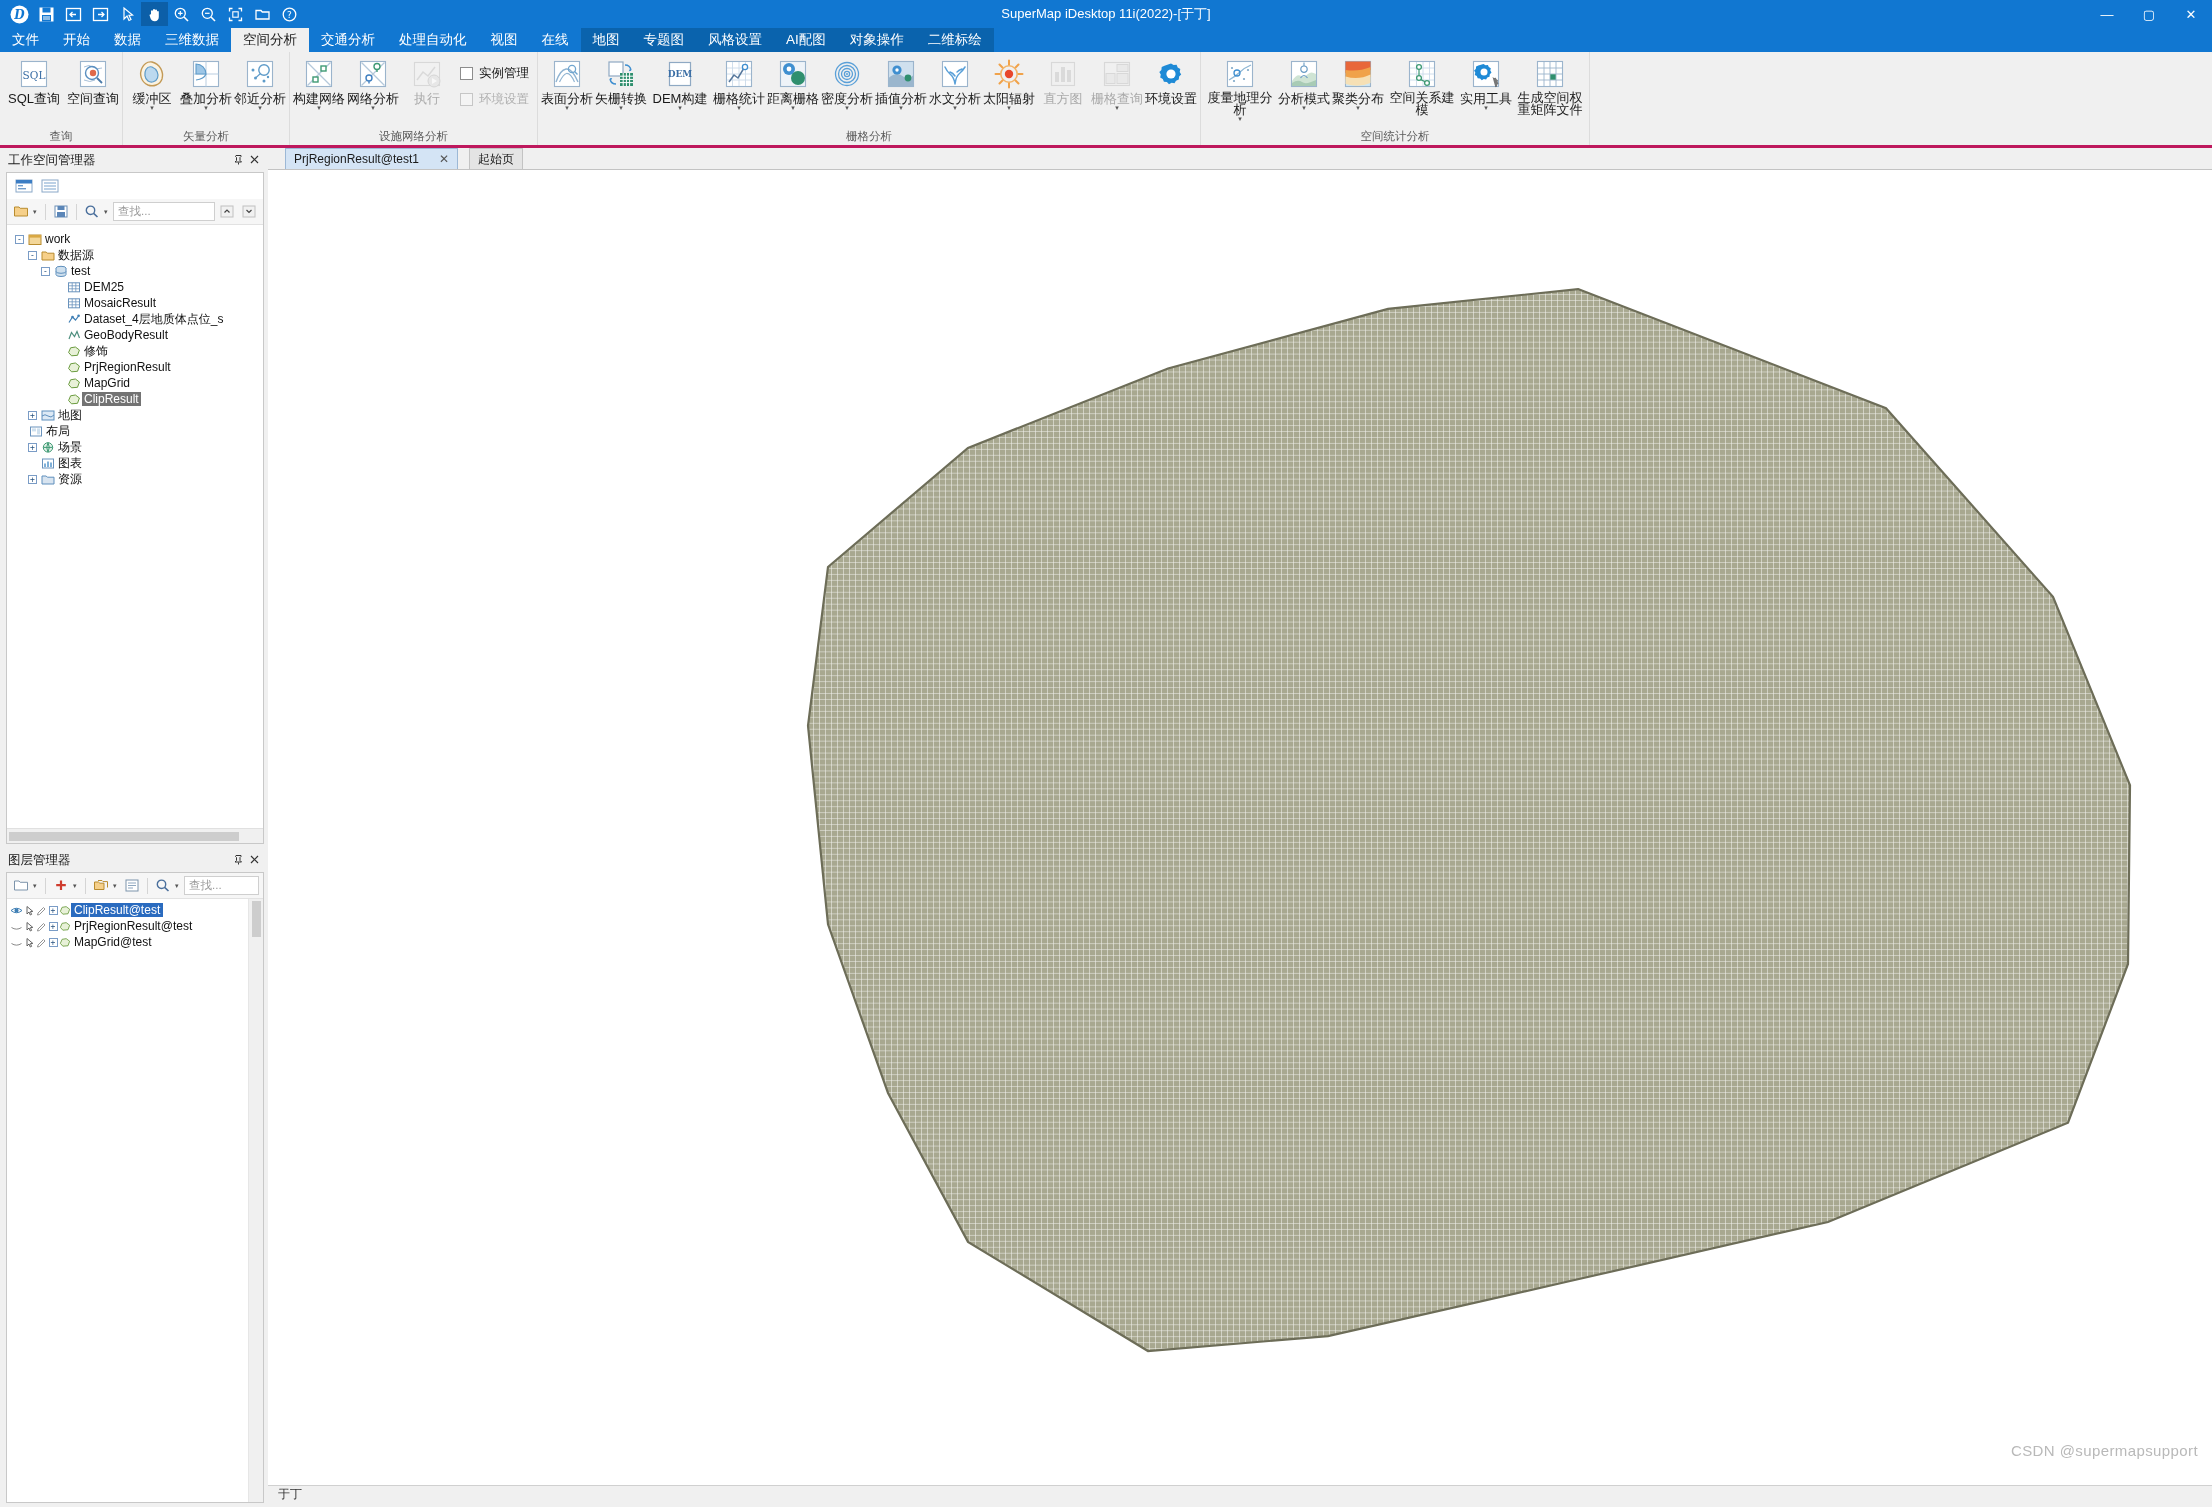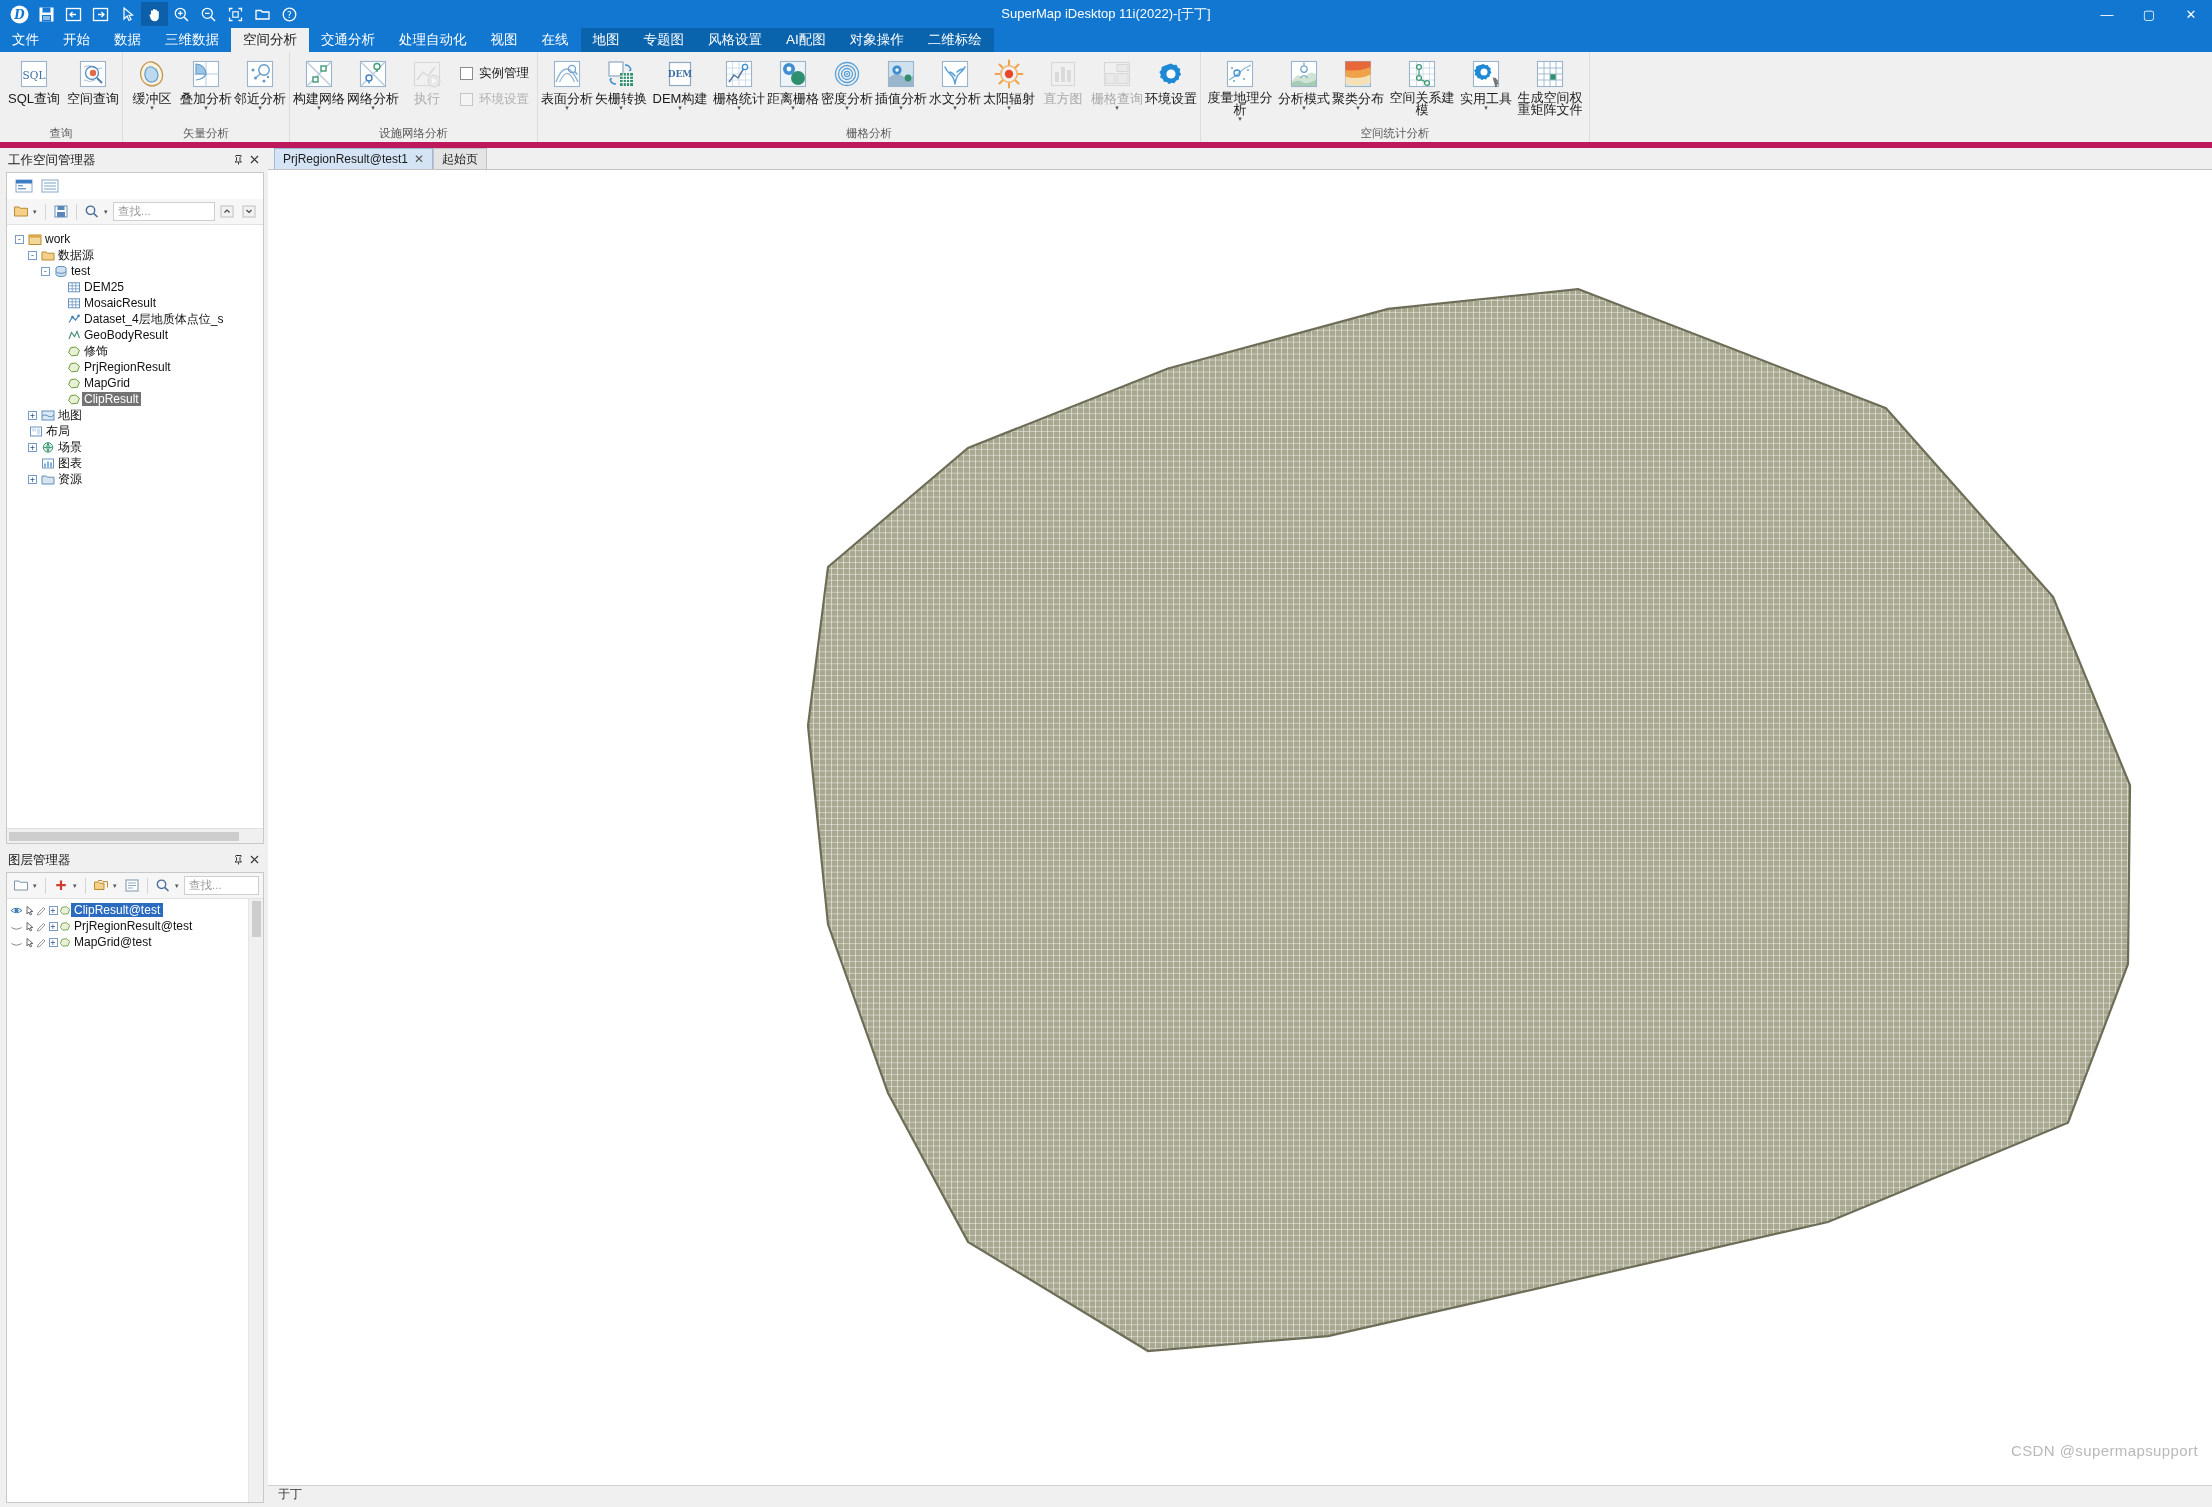--- a/index.html
+++ b/index.html
@@ -41,21 +41,21 @@
   }
   .tab {
     height: 24px; padding: 0 12px; color: #ffffff; line-height: 24px;
     white-space: nowrap; cursor: default;
   }
   .tab.active { background: #f0f0f0; color: #1a1a1a; }
   .tab.grp { background: #0a63ad; }
 
   
   .ribbon {
-    background: #f0f0f0; border-bottom: 6px solid #be185d;
+    background: #f0f0f0; border-bottom: 3px solid #be185d;
     height: 96px; flex: 0 0 96px; display: flex; align-items: stretch;
     position: relative; overflow: hidden;
   }
   .rgroup { display: flex; flex-direction: column; border-right: 1px solid #dcdcdc; padding: 0 2px; }
   .rgroup-items { flex: 1; display: flex; align-items: flex-start; padding-top: 5px; }
   .rgroup-title {
     text-align: center; font-size: 11.5px; color: #5a5a5a; height: 15px; line-height: 13px;
   }
   .ritem {
     width: 54px; display: flex; flex-direction: column; align-items: center;
@@ -138,22 +138,22 @@
   .lyrrow .nm { padding-left: 3px; color: #111; }
   .lyrrow.sel .nm { background: #2a6bbf; color: #fff; padding-right: 3px; }
 
   
   .main { flex: 1; display: flex; flex-direction: column; min-width: 0; background: #f0f0f0; }
   .doctabs {
     height: 22px; flex: 0 0 22px; display: flex; align-items: stretch;
     background: #f0f0f0; border-bottom: 1px solid #c3c3c3; padding-left: 6px;
   }
   .doctab {
-    display: flex; align-items: center; gap: 6px; padding: 0 8px; font-size: 12px;
-    background: #e4e4e4; border: 1px solid #c3c3c3; border-bottom: none; color: #1a1a1a; cursor: default;
+    display: flex; align-items: center; gap: 20px; padding: 0 8px; font-size: 12px;
+    background: #e4e4e4; border: 1px solid #c3c3c3; border-bottom: none; color: #1a1a1a; cursor: default; margin-left: 11px;
   }
   .doctab.active { background: #d4e4f5; border-color: #9cb8d6; }
   .doctab .x { font-size: 12px; color: #555; }
 
   .mapwrap { flex: 1; position: relative; min-height: 0; background: #fff; overflow: hidden; text-align: center; }
   .mapsvg { position: absolute; inset: 0; width: 100%; height: 100%; display: block; }
   .statusbar {
     height: 22px; flex: 0 0 22px; background: #f0f0f0; border-top: 1px solid #d0d0d0;
     display: flex; align-items: flex-start; padding: 0 10px; font-size: 12px; color: #333;
   }

